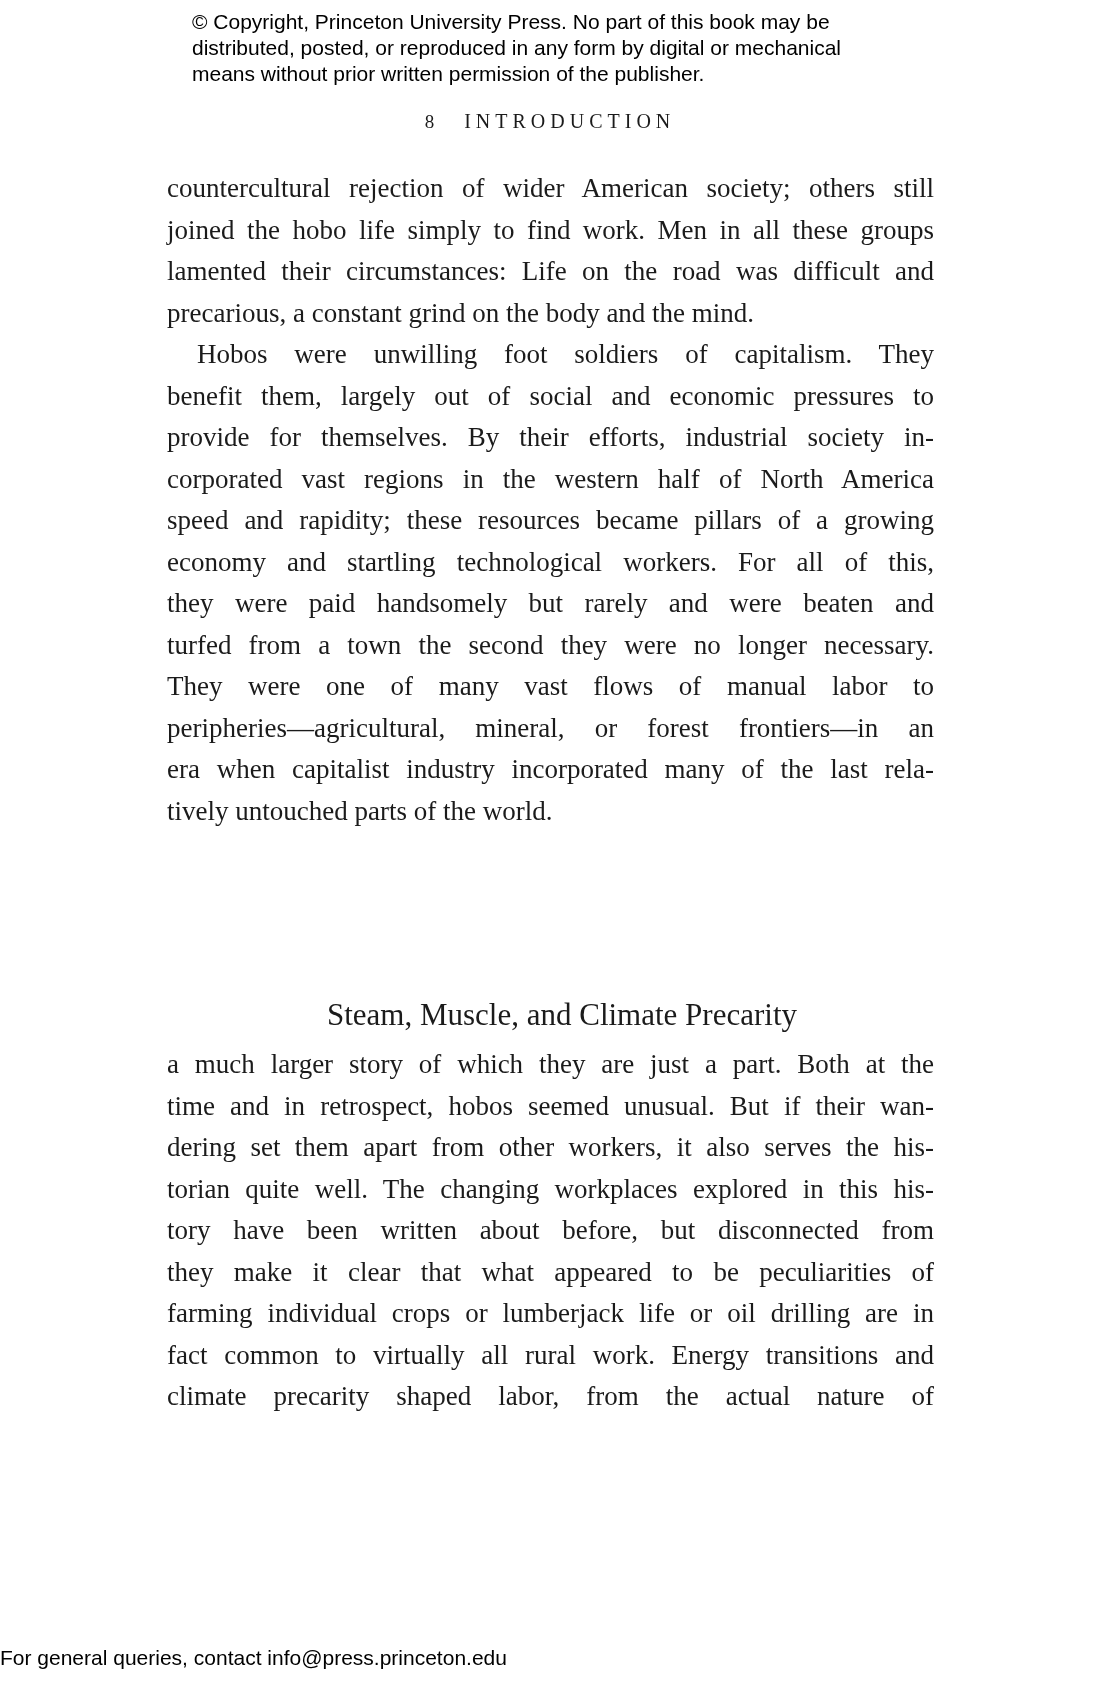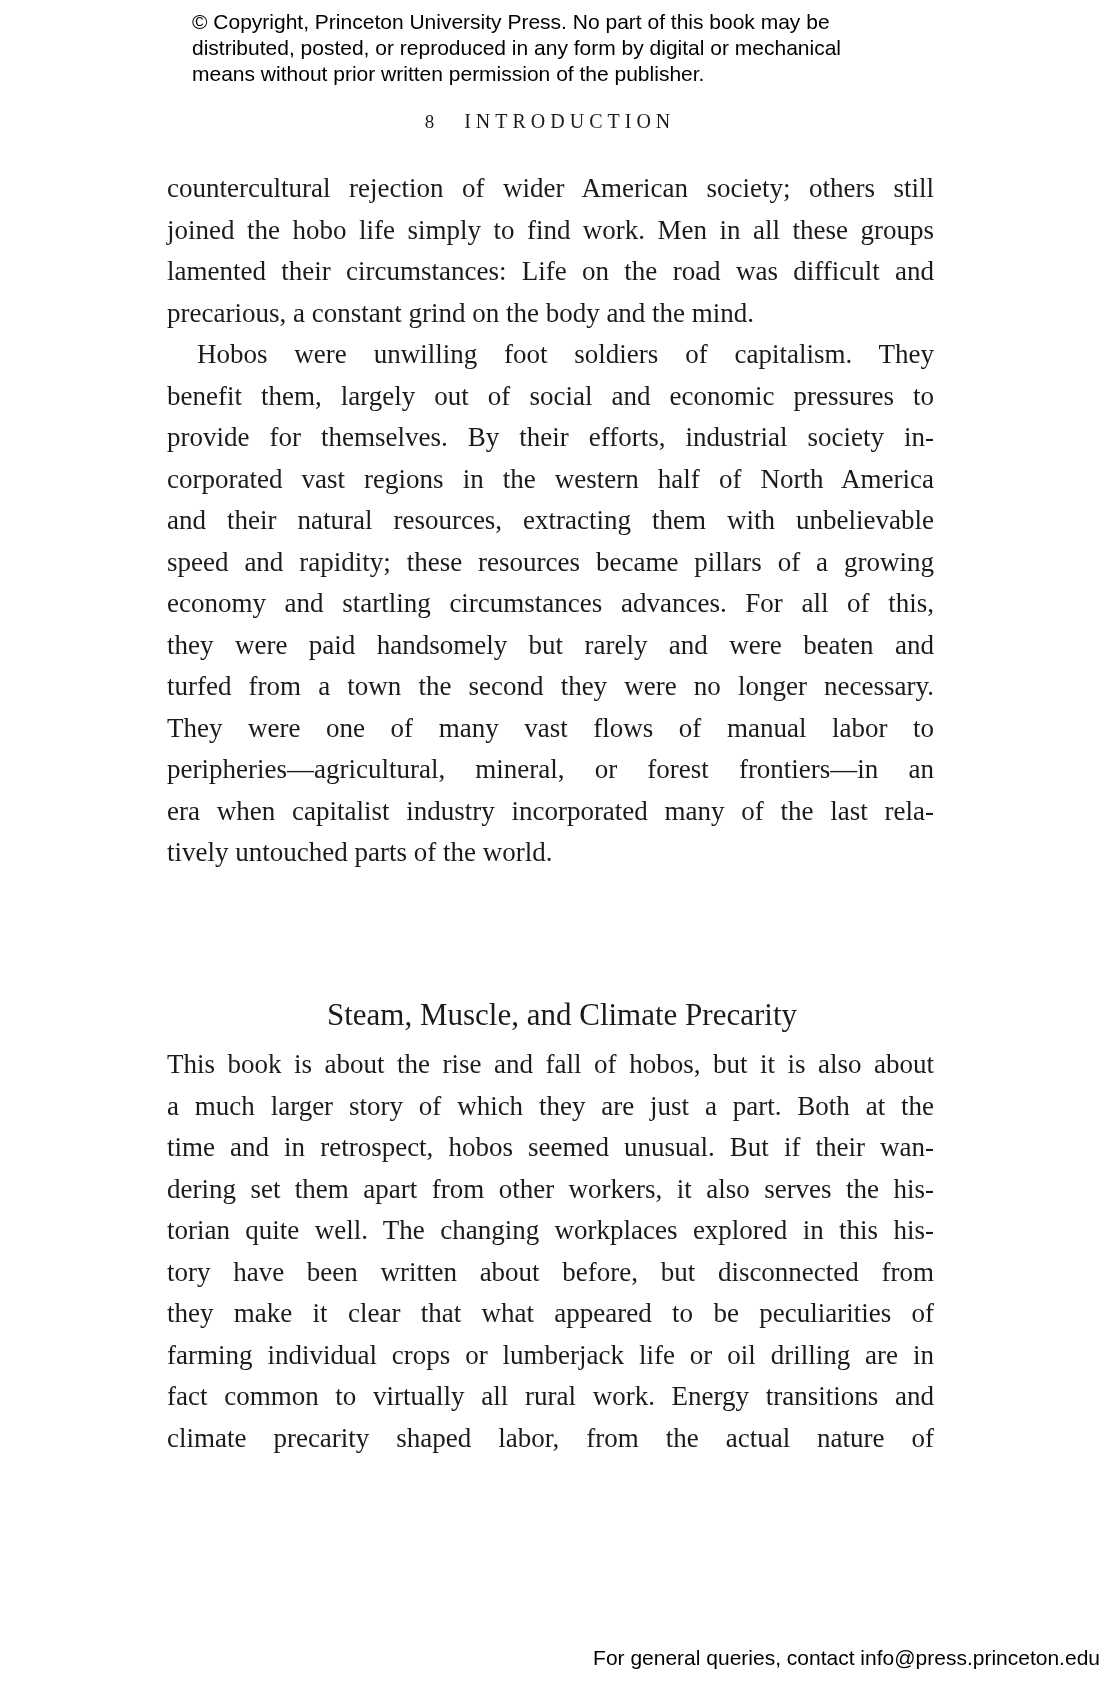--- a/index.html
+++ b/index.html
@@ -57,21 +57,21 @@
     font-size: 31px;
     line-height: 44px;
     font-weight: normal;
     color: #1b1b1b;
   }
   .page-footer {
     position: absolute;
     top: 1646px;
     left: 0;
     width: 1100px;
-    text-align: right;
+    text-align: left;
     font-family: "Liberation Sans", sans-serif;
     font-size: 21px;
     color: #000000;
   }
 </style>
 </head>
 <body>
 
 <div class="page">
 
@@ -88,35 +88,33 @@
 
   <div class="body-col" id="body-block-1">
       <div class="line">countercultural rejection of wider American society; others still</div>
       <div class="line">joined the hobo life simply to find work. Men in all these groups</div>
       <div class="line">lamented their circumstances: Life on the road was difficult and</div>
       <div class="line last">precarious, a constant grind on the body and the mind.</div>
       <div class="line indent">Hobos were unwilling foot soldiers of capitalism. They</div>
       <div class="line">benefit them, largely out of social and economic pressures to</div>
       <div class="line">provide for themselves. By their efforts, industrial society in-</div>
       <div class="line">corporated vast regions in the western half of North America</div>
-      <div class="line">and their natural resources, extracting them with unbelievable</div>
       <div class="line">speed and rapidity; these resources became pillars of a growing</div>
-      <div class="line">economy and startling circumstances advances. For all of this,</div>
+      <div class="line">economy and startling technological workers. For all of this,</div>
       <div class="line">they were paid handsomely but rarely and were beaten and</div>
       <div class="line">turfed from a town the second they were no longer necessary.</div>
       <div class="line">They were one of many vast flows of manual labor to</div>
       <div class="line">peripheries—agricultural, mineral, or forest frontiers—in an</div>
       <div class="line">era when capitalist industry incorporated many of the last rela-</div>
       <div class="line last">tively untouched parts of the world.</div>
     </div>
 
   <h2 class="section-heading">Steam, Muscle, and Climate Precarity</h2>
 
   <div class="body-col" id="body-block-2">
-      <div class="line">This book is about the rise and fall of hobos, but it is also about</div>
       <div class="line">a much larger story of which they are just a part. Both at the</div>
       <div class="line">time and in retrospect, hobos seemed unusual. But if their wan-</div>
       <div class="line">dering set them apart from other workers, it also serves the his-</div>
       <div class="line">torian quite well. The changing workplaces explored in this his-</div>
       <div class="line">tory have been written about before, but disconnected from</div>
       <div class="line">they make it clear that what appeared to be peculiarities of</div>
       <div class="line">farming individual crops or lumberjack life or oil drilling are in</div>
       <div class="line">fact common to virtually all rural work. Energy transitions and</div>
       <div class="line">climate precarity shaped labor, from the actual nature of</div>
     </div>

